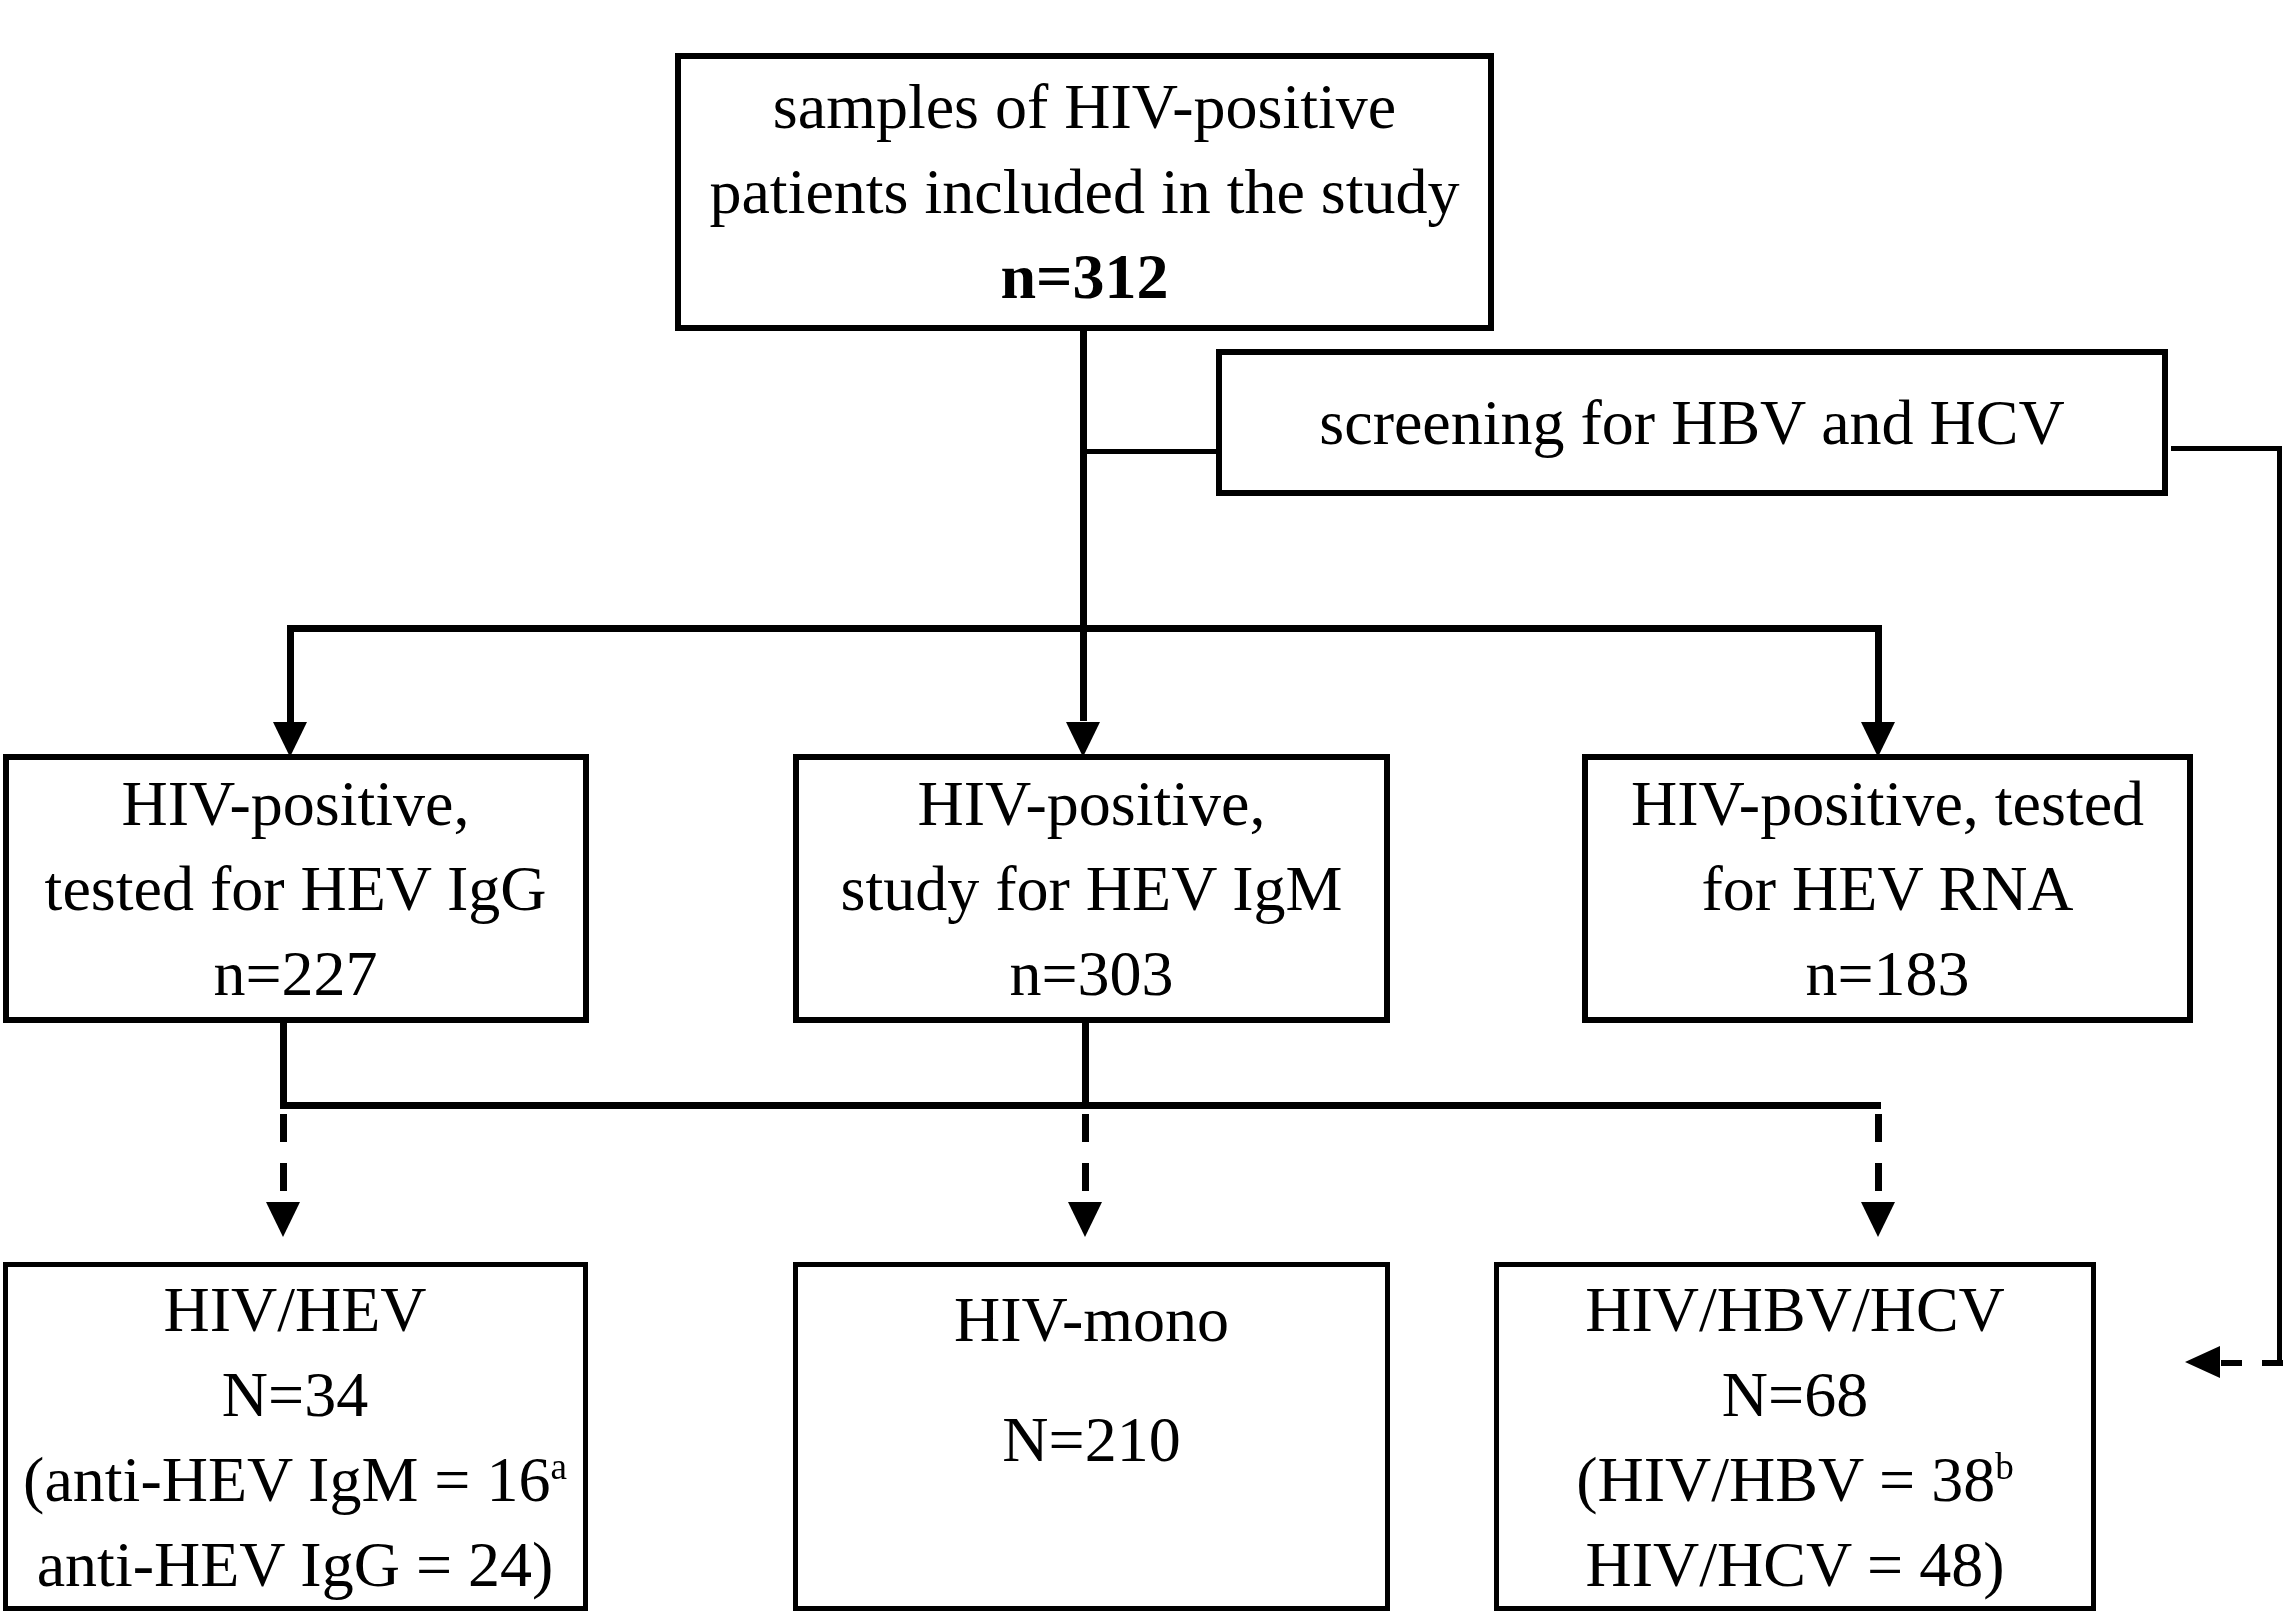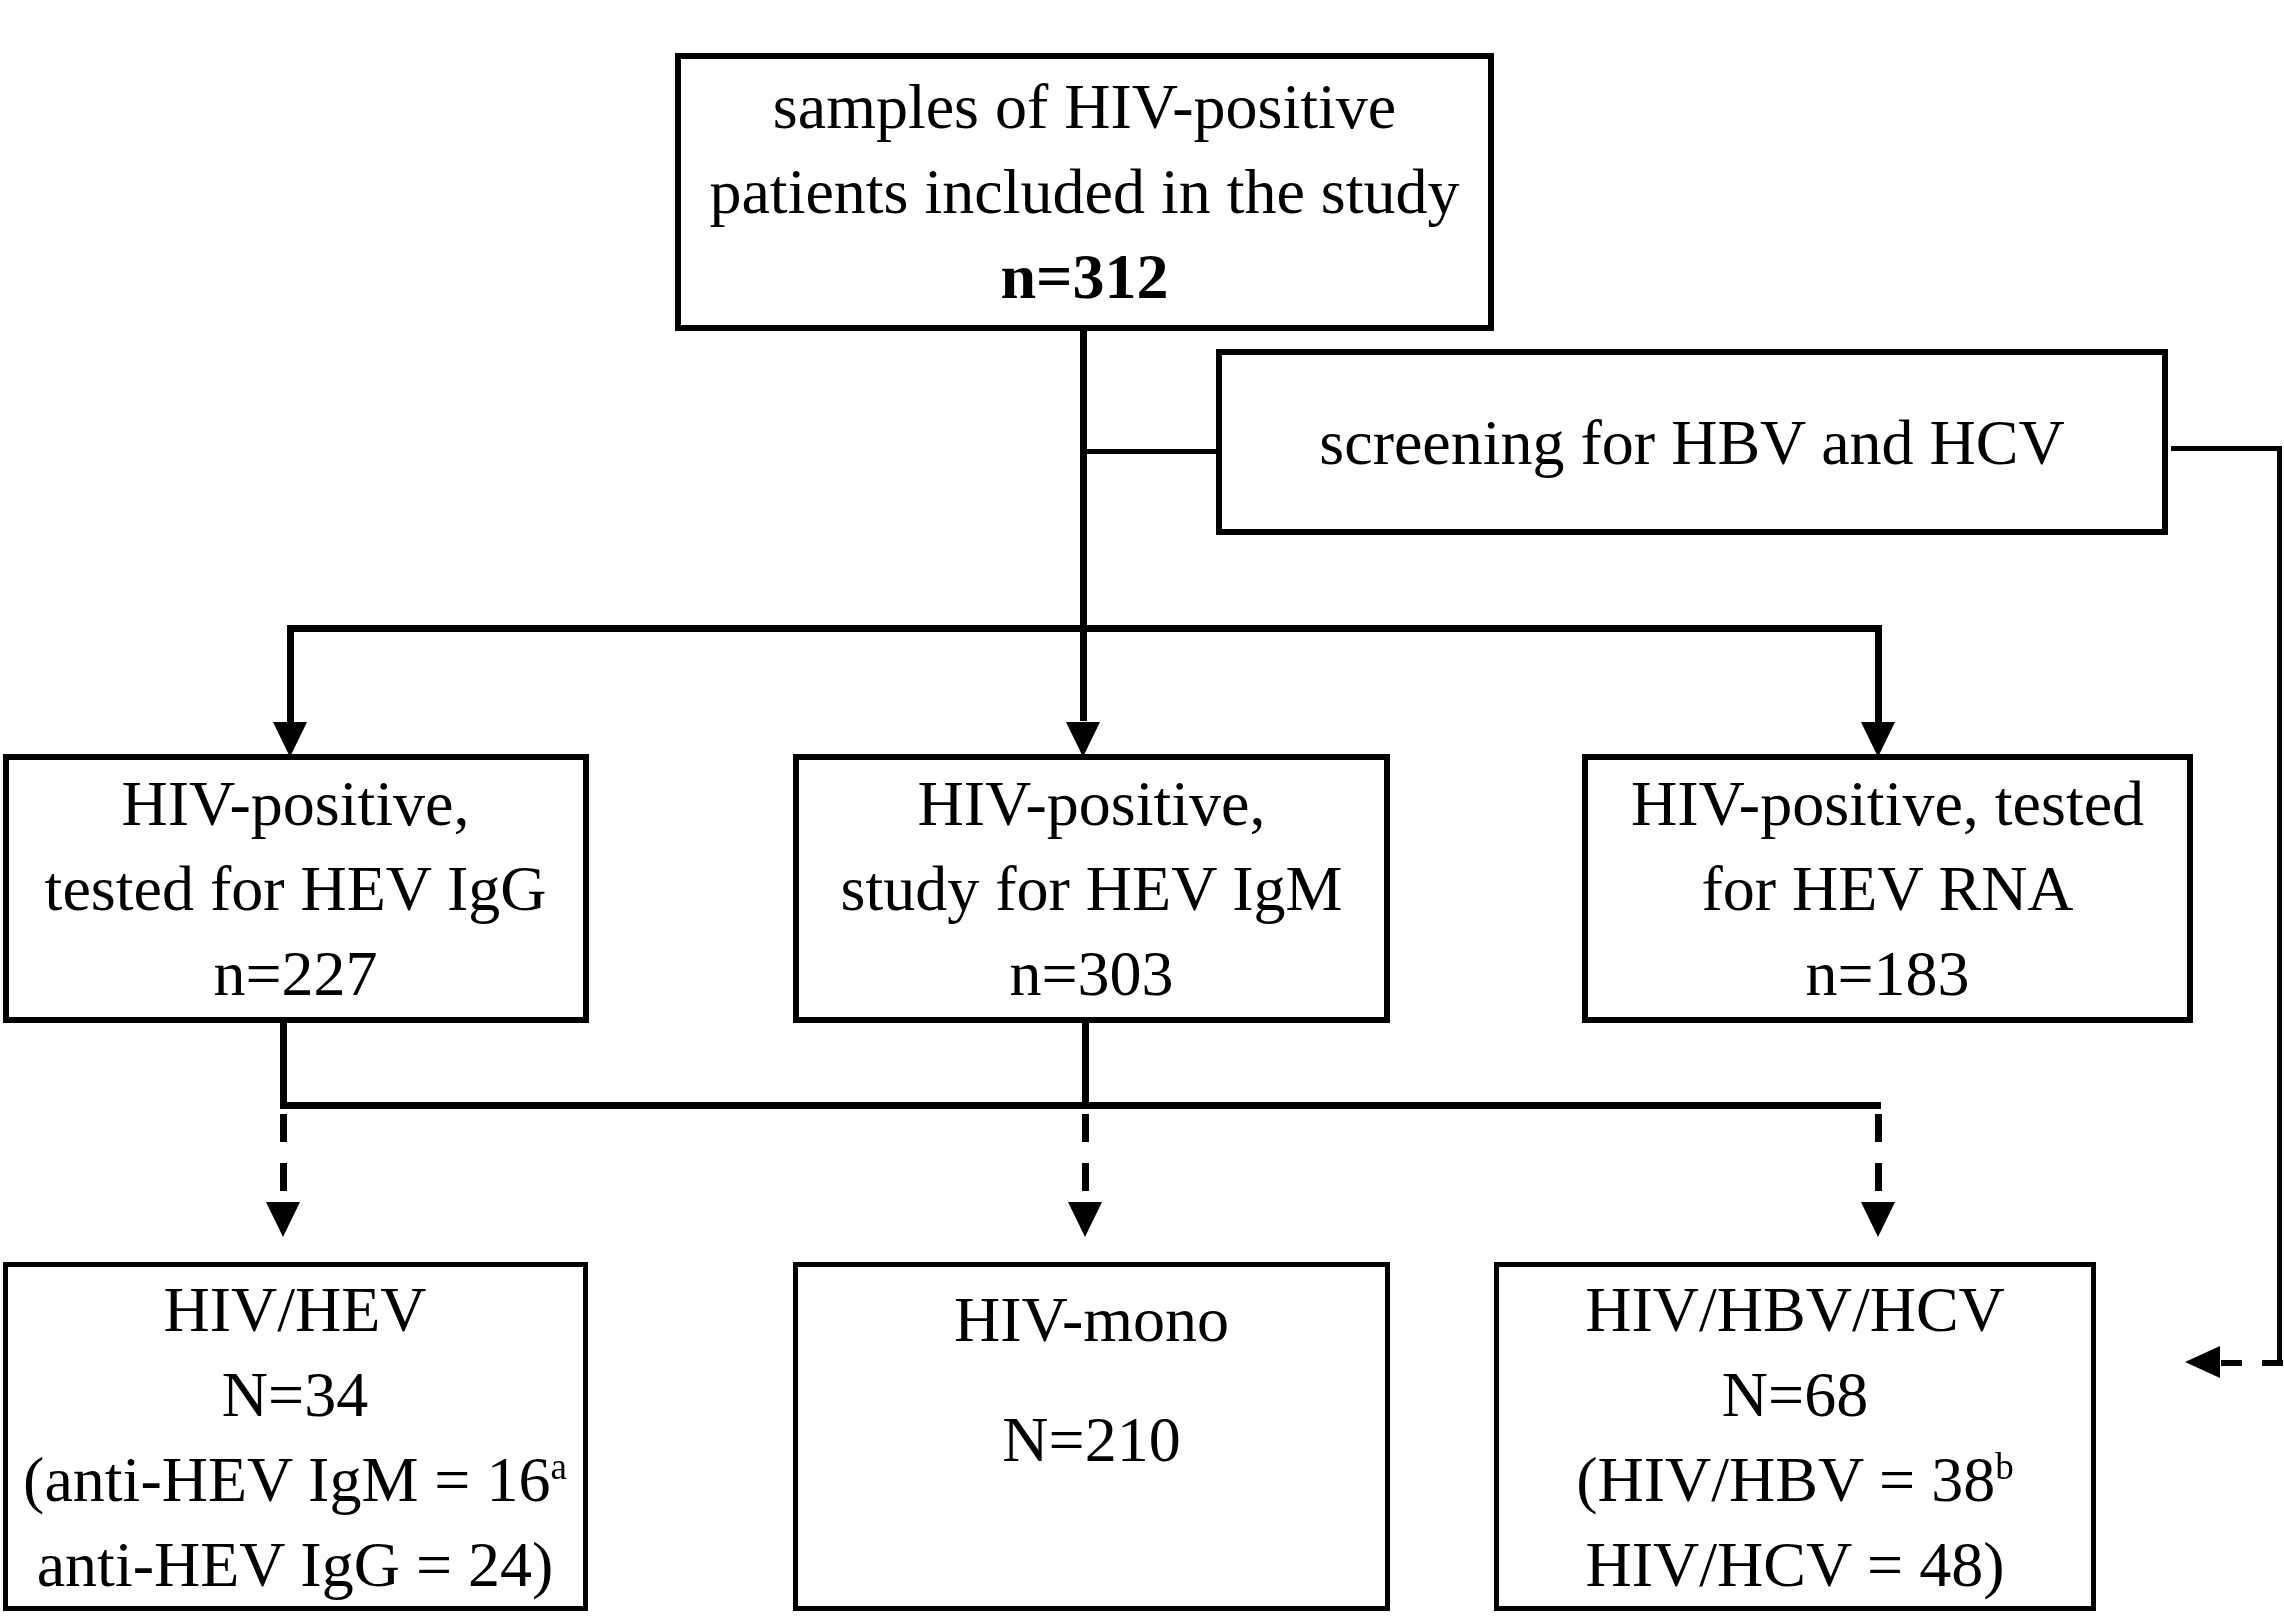--- a/index.html
+++ b/index.html
@@ -98,21 +98,21 @@
   <div class="vline" style="left:2277px; top:446px; width:5px; height:916px;"></div>
   <div class="dashh" style="left:2221px; top:1360px; width:62px;"></div>
   <div class="arr-left" style="left:2185px; top:1346px;"></div>
 
   <div class="box" style="left:675px; top:6.6px; width:819px; height:278px;margin-top:46px;">
     <div class="bl">samples of HIV-positive</div>
     <div class="bl">patients included in the study</div>
     <div class="bl bold">n=312</div>
   </div>
 
-  <div class="box" style="left:1216px; top:349px; width:952px; height:186px;align-items:center;">
+  <div class="box" style="left:1216px; top:349px; width:952px; height:147px;align-items:center;">
     <div class="bl">screening for HBV and HCV</div>
   </div>
 
   <div class="box" style="left:2.5px; top:754px; width:586px; height:269px;">
     <div class="bl">HIV-positive,</div>
     <div class="bl">tested for HEV IgG</div>
     <div class="bl">n=227</div>
   </div>
 
   <div class="box" style="left:793px; top:754px; width:597px; height:269px;">

